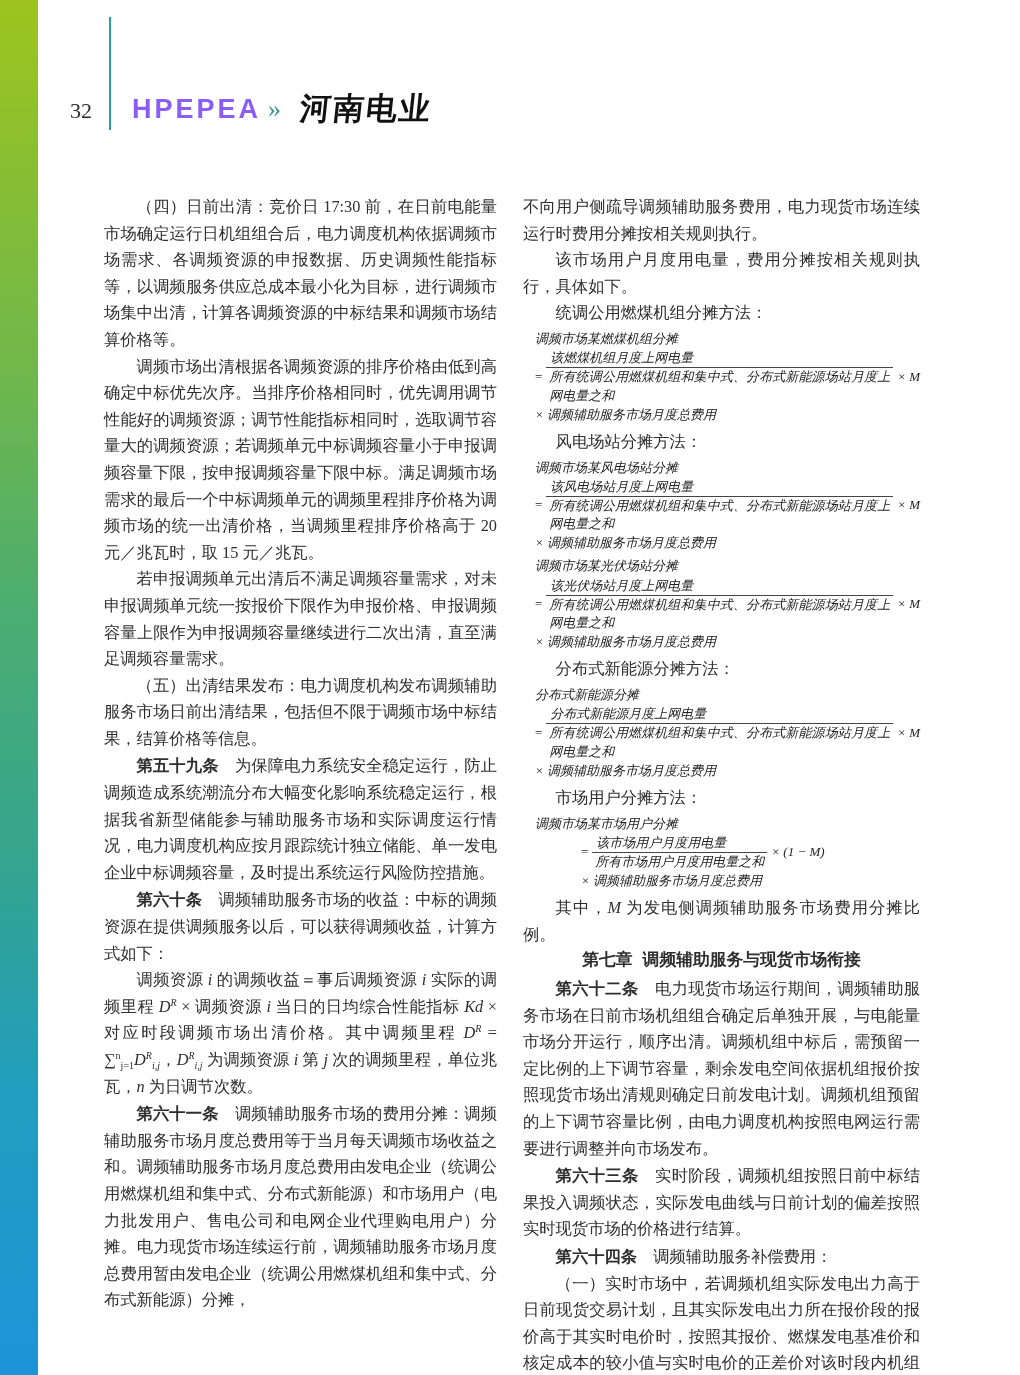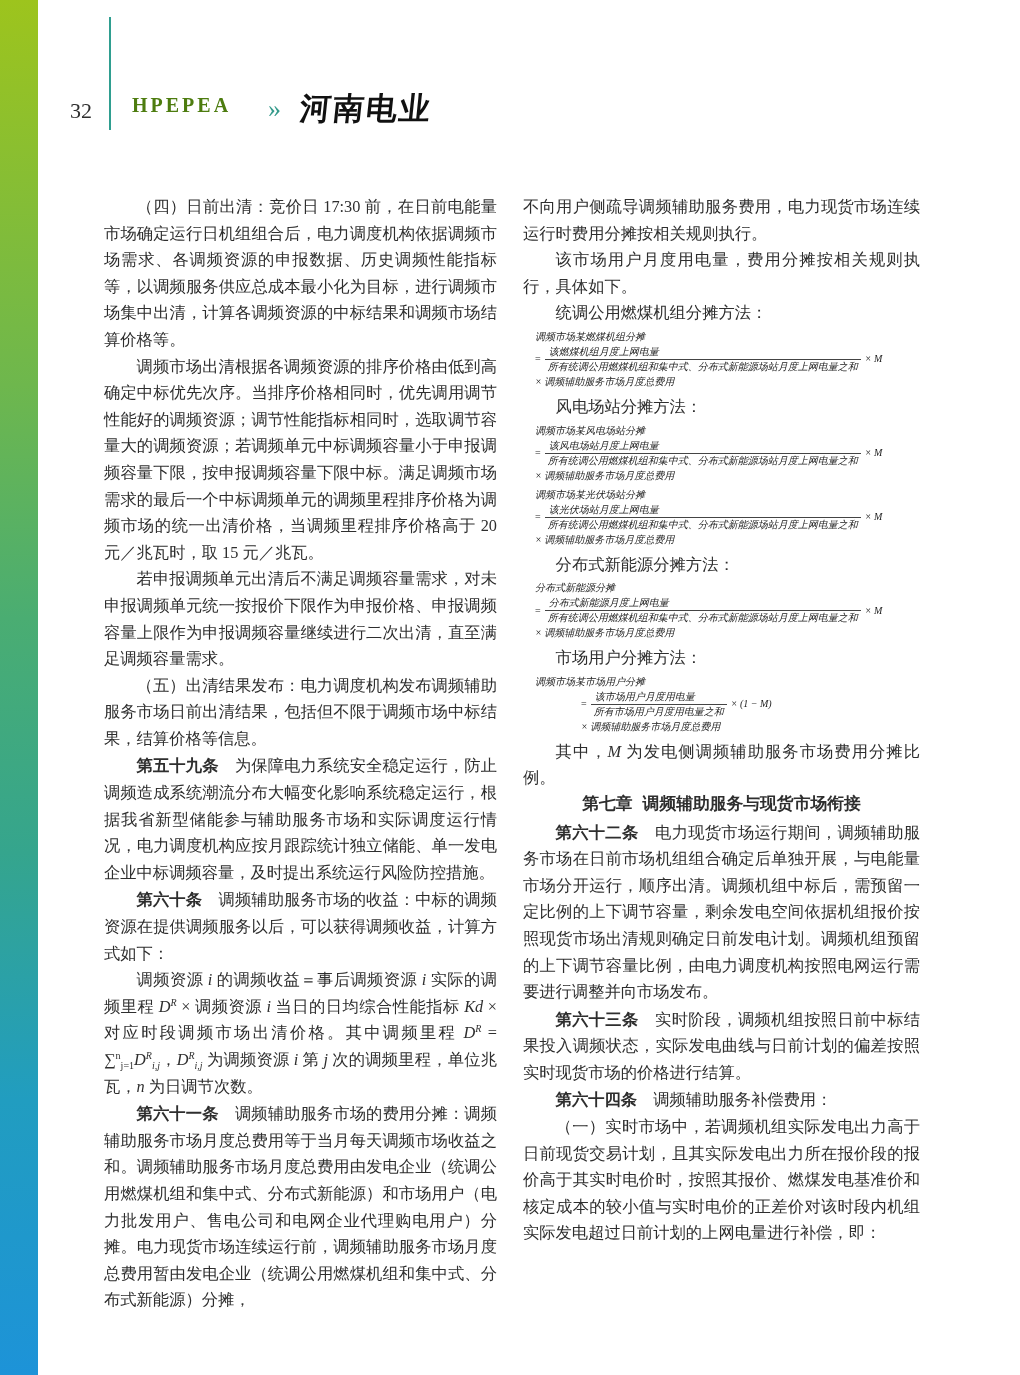--- a/index.html
+++ b/index.html
@@ -3,36 +3,36 @@
 <meta charset="utf-8">
 <style>
   html,body{margin:0;padding:0;background:#e8e8e8;}
   .page{position:relative;width:1020px;height:1375px;background:#ffffff;
         font-family:"Liberation Serif","DejaVu Serif",serif;color:#2e2e2e;overflow:hidden;margin:0 auto;}
   .gradient-bar{position:absolute;left:0;top:0;width:38px;height:1375px;
         background:linear-gradient(180deg,#9dc41d 0%,#6eb74d 28%,#4aad72 45%,#35a58d 62%,#219dc0 80%,#1d93d8 100%);}
   .header{position:absolute;left:0;top:0;width:1020px;height:150px;}
   .page-number{position:absolute;left:70px;top:98px;font-size:22px;color:#2e2e2e;}
   .header-divider{position:absolute;left:109px;top:17px;width:2px;height:113px;background:#2f9e90;}
-  .logo{position:absolute;left:132px;top:94px;font-family:Liberation Serif, serif;
-        font-weight:bold;font-size:20px;color:#4d7c0f;letter-spacing:3px;}
+  .logo{position:absolute;left:132px;top:94px;font-family:Liberation Sans, sans-serif;
+        font-weight:bold;font-size:27px;color:#8b5cf6;letter-spacing:3px;}
   .logo-sep{position:absolute;left:268px;top:94px;font-size:26px;color:#359a8b;}
   .brand{position:absolute;left:300px;top:88px;font-size:31px;font-weight:bold;color:#111;
         font-family:"DejaVu Serif","Liberation Serif",serif;transform:skewX(-6deg);letter-spacing:2px;}
   .col{position:absolute;top:194px;font-size:16.3px;line-height:26.6px;text-align:justify;}
   .col-left{left:104px;width:393px;}
   .col-right{left:523px;width:397px;}
   .col p{margin:0;text-indent:2em;}
   .col p.noindent{text-indent:0;}
   .lead{font-family:"Liberation Sans","DejaVu Sans",sans-serif;font-weight:bold;}
   .math{font-style:italic;font-family:"Liberation Serif",serif;}
   .col sup,.col sub{font-size:10px;line-height:0;}
   .chapter{margin:0;text-align:center;font-weight:bold;font-size:16.8px;line-height:26.6px;
         font-family:Liberation Mono, monospace;}
-  .formula{font-size:10px;line-height:1.4;margin:3px 0 5px 12px;font-style:italic;color:#222;}
+  .formula{font-size:13px;line-height:1.4;margin:3px 0 5px 12px;font-style:italic;color:#222;}
   .formula.f-narrow .f-main,.formula.f-narrow .f-tail{margin-left:46px;}
   .f-main{display:flex;align-items:center;margin:1px 0;}
   .f-eq{margin-right:4px;font-style:normal;}
   .frac{display:inline-block;}
   .num{display:block;padding:0 4px;}
   .den{display:block;border-top:1px solid #444;padding:0 3px;}
   .f-mult{margin-left:4px;white-space:nowrap;}
   .sum-inline{font-style:normal;}
 </style>
 </head>

